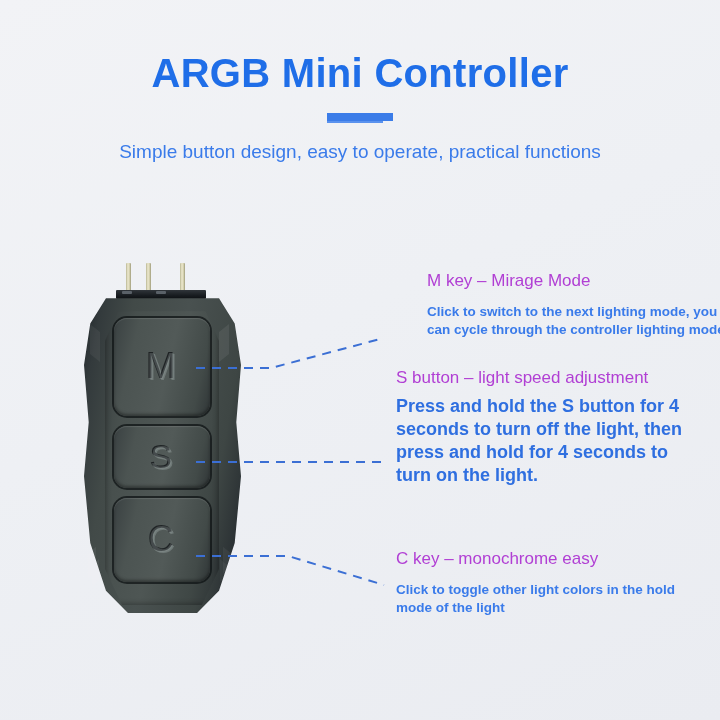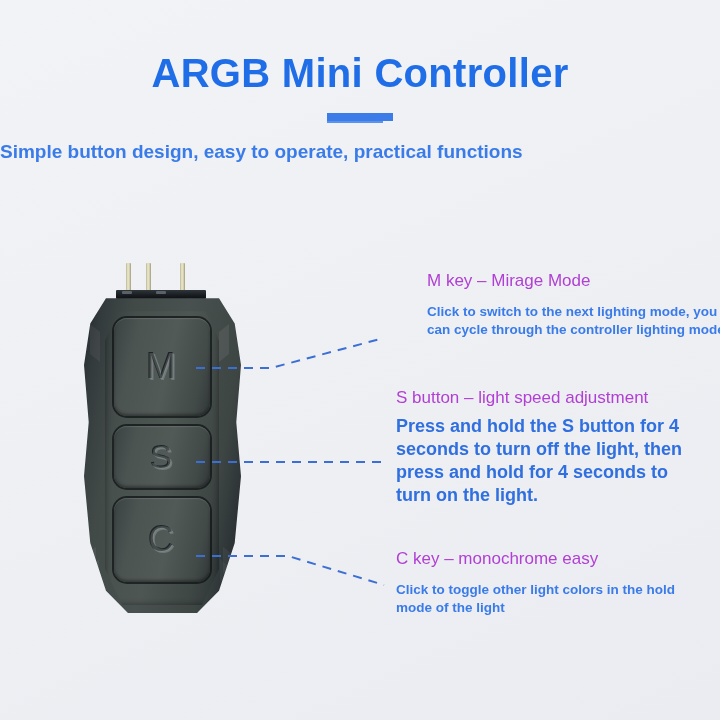--- a/index.html
+++ b/index.html
@@ -27,24 +27,24 @@
     background:#3b7ce8;
     margin:19px auto 0 auto;
     position:relative;
   }
   #title-rule:after{
     content:"";
     position:absolute; left:0; bottom:-2px;
     width:56px; height:2px; background:#5a92ee;
   }
   #subtitle {
-    text-align:left;
+    text-align:center;
     color:#3a7bea;
     font-size:19px;
-    font-weight:700;
+    font-weight:400;
     margin-top:20px;
   }
 
   
   #device-wrap { position:absolute; left:70px; top:250px; width:175px; height:365px; }
 
   .pin {
     position:absolute; width:5px; height:30px;
     background:linear-gradient(90deg,#b9b693 0%,#eeead0 40%,#cfcba9 75%,#9b9879 100%);
     top:13px; border-radius:1px;
@@ -148,21 +148,21 @@
   .callout-body {
     color:#3a7bea;
     font-size:13.5px;
     line-height:1.32;
     margin-top:12px;
     font-weight:bold;
   }
   .callout-body.tight { font-size:18px; line-height:1.28; margin-top:7px; color:#2f6fe0; }
 
   #callout-m { top:271px;margin-left:31px; }
-  #callout-s { top:388px; }
+  #callout-s { top:368px; }
   #callout-c { top:549px; }
 </style>
 </head>
 <body>
 
 <div id="header">
   <h1 id="title">ARGB Mini Controller</h1>
   <div id="title-rule"></div>
   <div id="subtitle">Simple button design, easy to operate, practical functions</div>
 </div>

